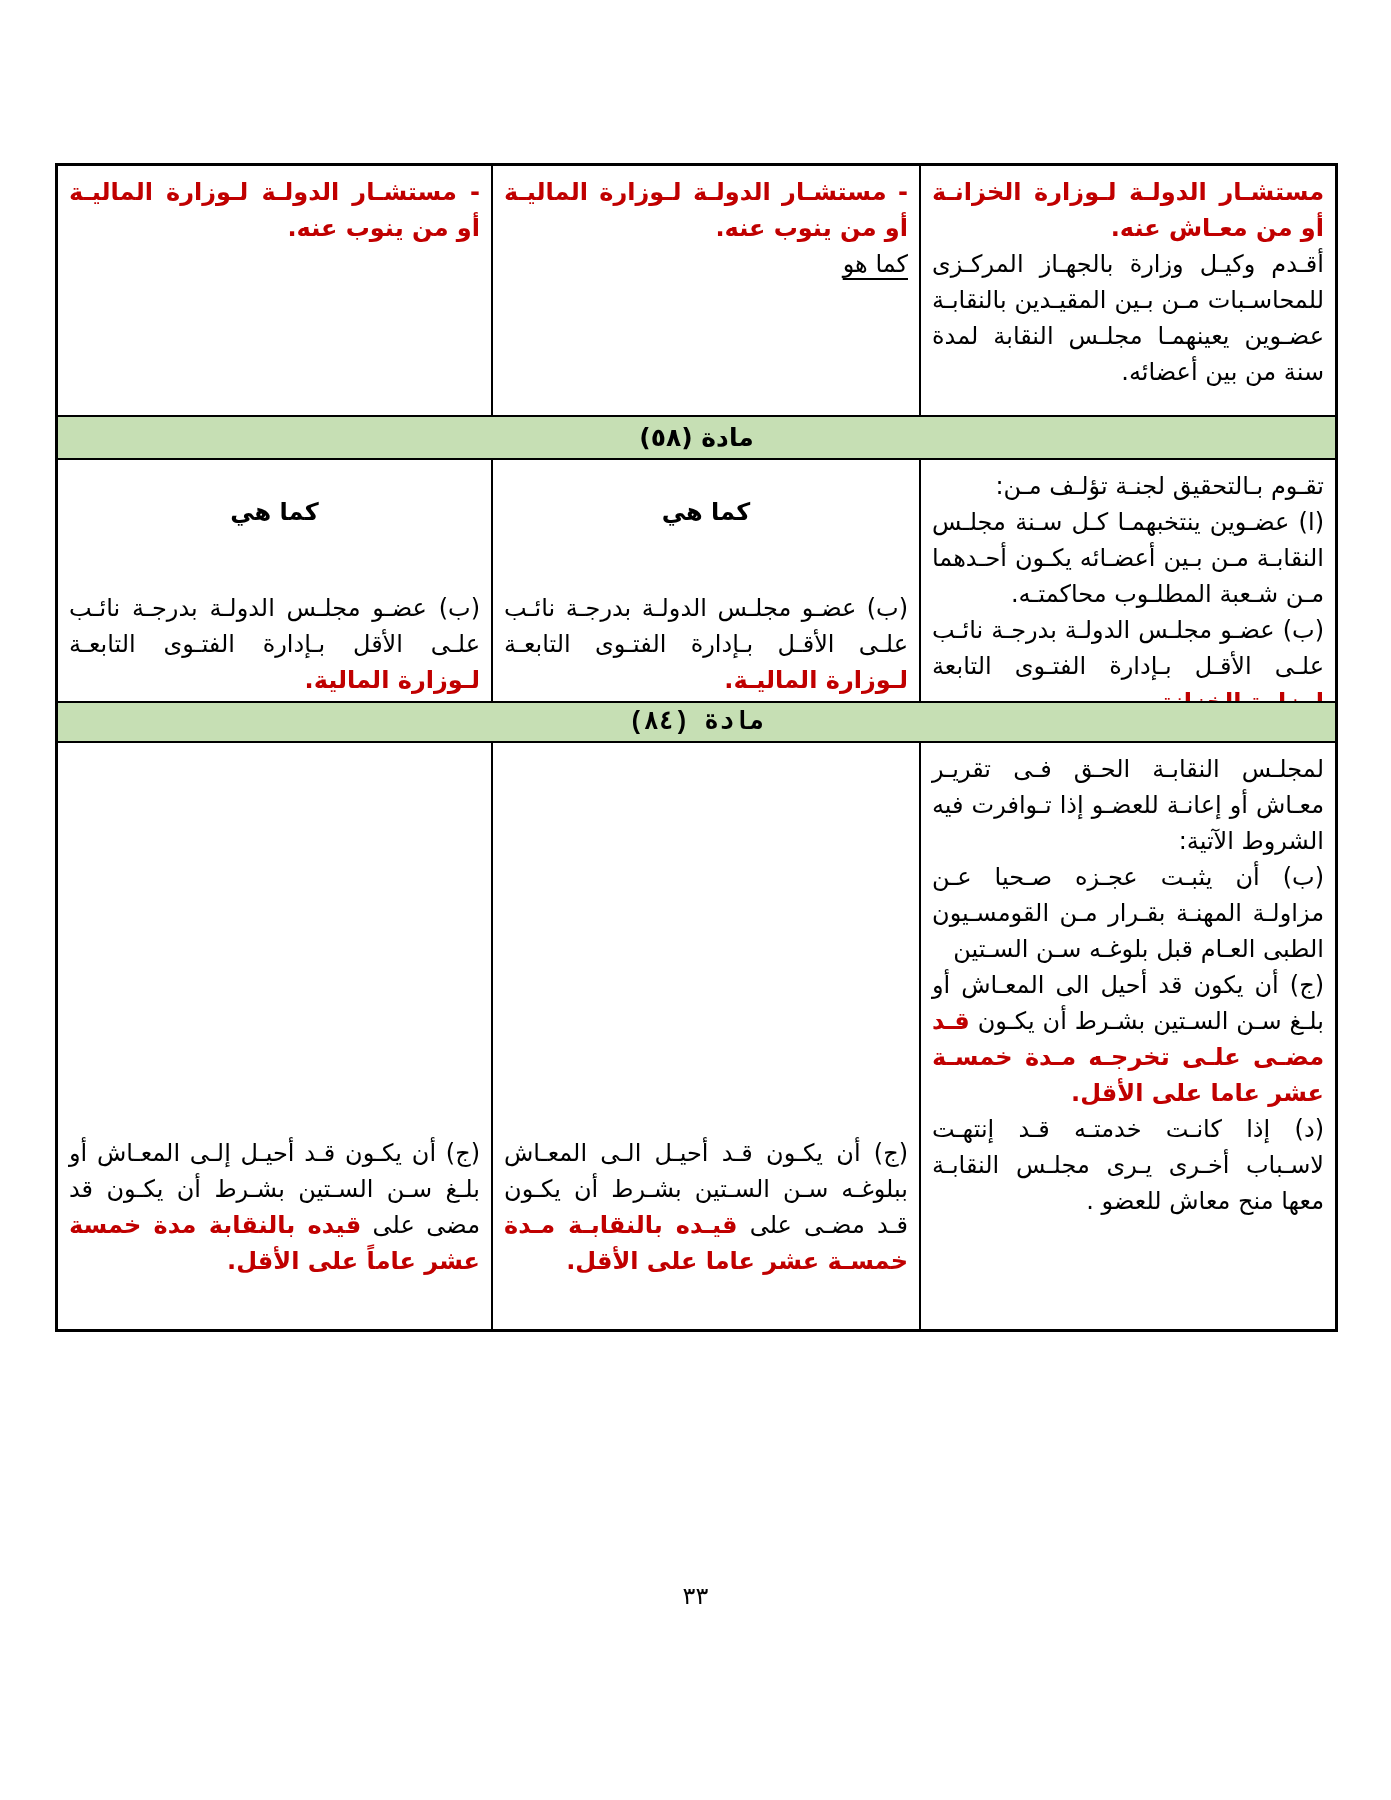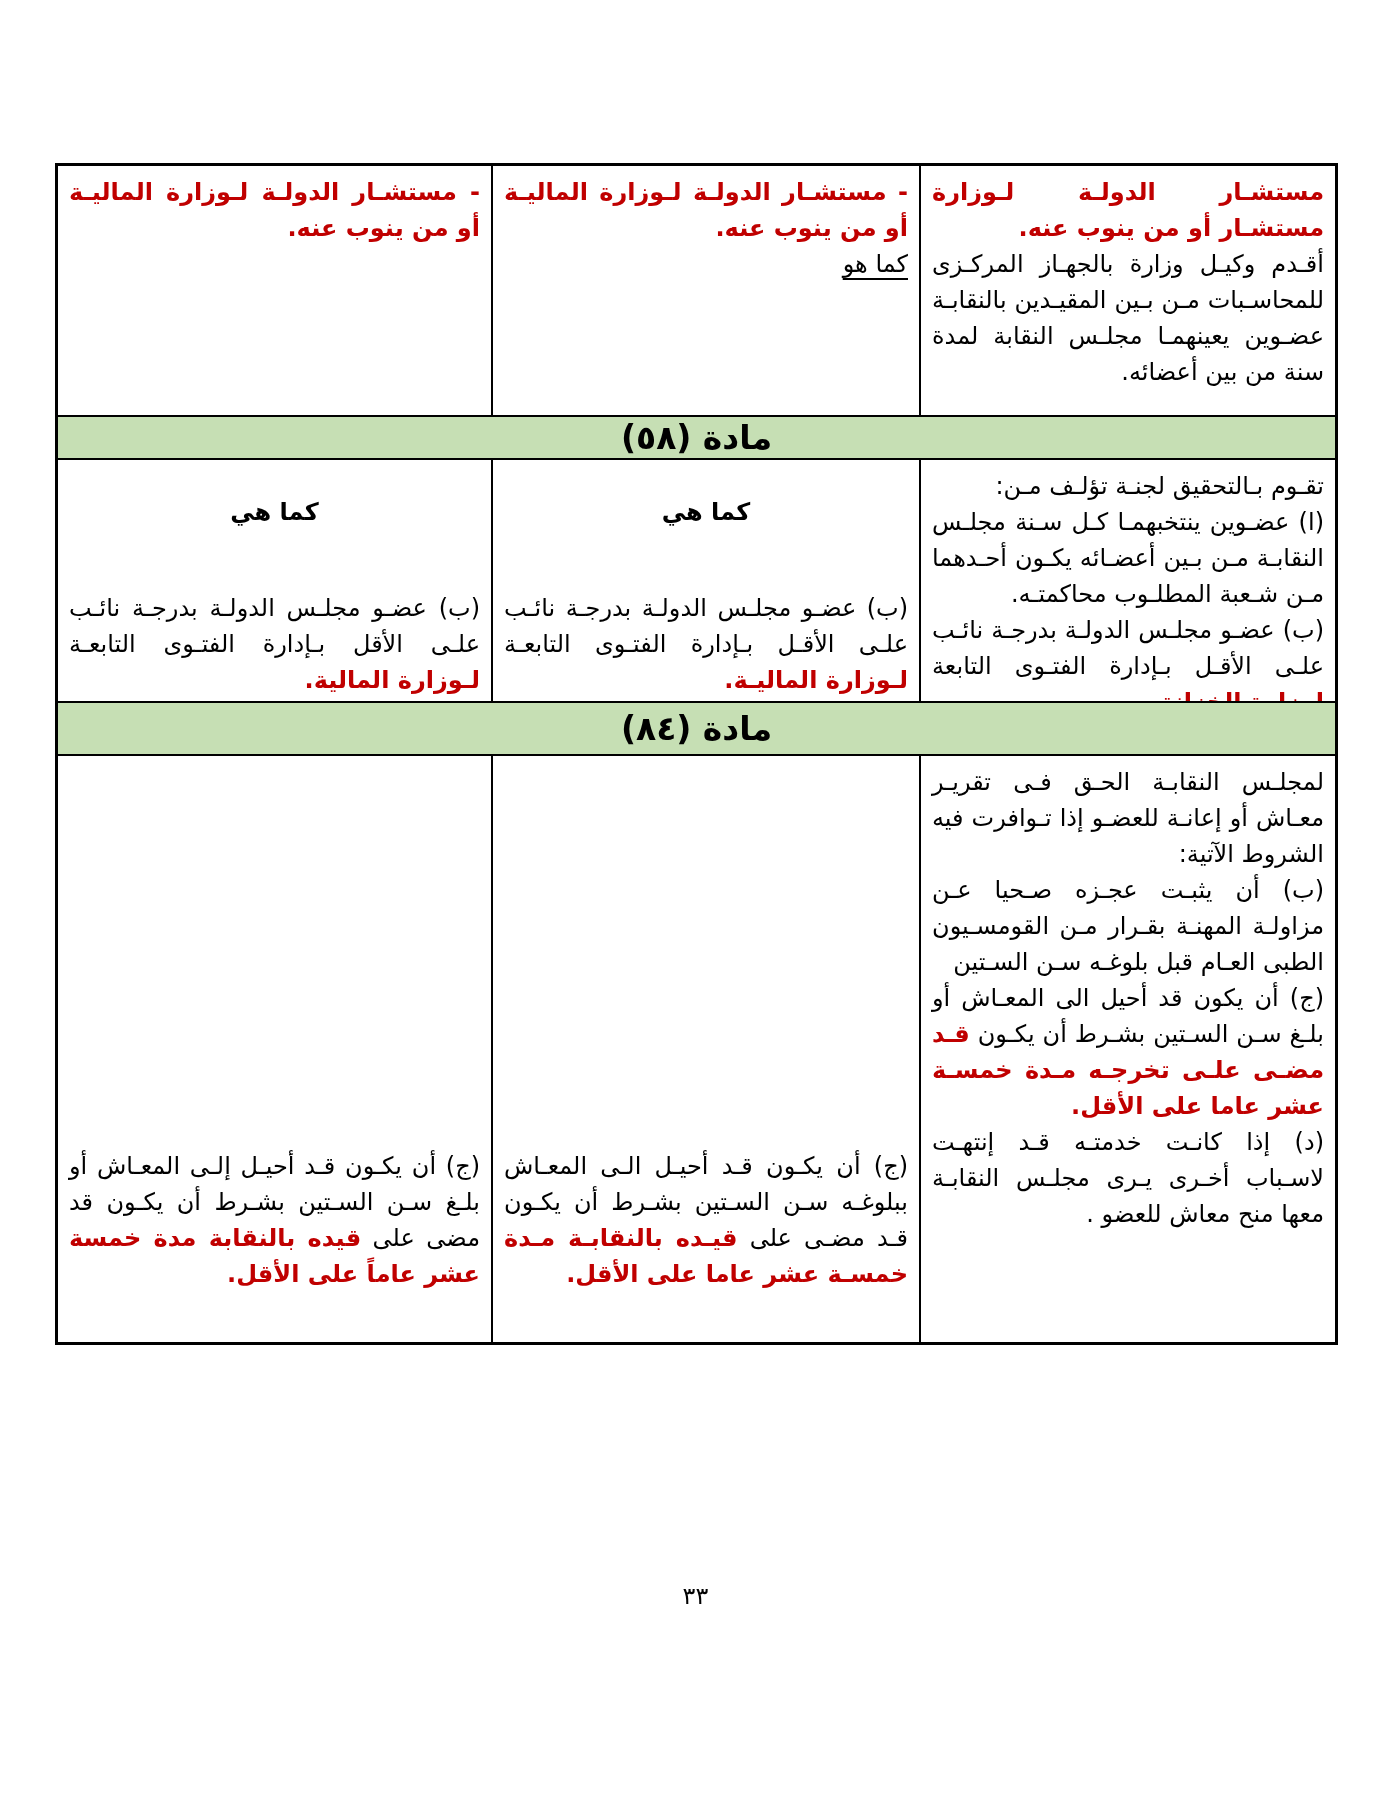--- a/index.html
+++ b/index.html
@@ -11,31 +11,31 @@
   .ctable{
     position:absolute;top:163px;right:53px;width:1283px;
     border:3px solid #000;box-sizing:border-box;background:#fff;
   }
   .trow{box-sizing:border-box;}
   .trow + .trow{border-top:2px solid #000;}
   .body-row{display:grid;grid-template-columns:414px 428px 435px;}
   .trow:nth-child(1){height:249px;}
   .trow:nth-child(2){height:43px;}
   .trow:nth-child(3){height:243px;}
-  .trow:nth-child(4){height:53px;}
+  .trow:nth-child(4){height:40px;font-family:Liberation Mono, monospace;}
   .trow:nth-child(5){height:588px;}
   .cell{
     padding:8px 11px 6px 11px;overflow:hidden;box-sizing:border-box;
   }
   .cell + .cell{border-inline-start:2px solid #000;}
   .banner{
     background:var(--banner-green,#c6dfb4);
     display:flex;align-items:center;justify-content:center;
   }
-  .banner-label{font-weight:bold;font-size:33px;line-height:1;}
+  .banner-label{font-weight:bold;font-size:25px;line-height:1;}
   .para{
     margin:0;font-size:24px;line-height:1.5;text-align:justify;
     text-justify:inter-word;color:#000;
   }
   .para.center{text-align:center;}
   .para.bold{font-weight:bold;}
   .para.u{text-decoration:underline;text-underline-offset:6px;text-decoration-thickness:2px;}
   .red{color:var(--accent-red,#c00000);font-weight:bold;}
   .mt-xs{margin-top:0;}
   .mt-sm{margin-top:26px;}
@@ -47,21 +47,21 @@
     text-align:center;font-size:24px;color:#000;
   }
 </style>
 </head>
 <body>
 
 <div class="page">
   <div class="ctable" id="ctable">
       <div class="trow body-row">
         <div class="cell">
-          <p class="para"><span class="red">مستشـار الدولـة لـوزارة مستشـار أو من ينوب عنه.</span></p>
+          <p class="para"><span class="red">مستشـار الدولـة لـوزارة الخزانـة أو من معـاش عنه.</span></p>
           <p class="para"><span>أقـدم وكيـل وزارة بالجهـاز المركـزى للمحاسـبات مـن بـين المقيـدين بالنقابـة عضـوين يعينهمـا مجلـس النقابة لمدة سنة من بين أعضائه.</span></p>
         </div>
         <div class="cell">
           <p class="para"><span class="red">- مستشـار الدولـة لـوزارة الماليـة أو من ينوب عنه.</span></p>
           <p class="para u mt-xs"><span>كما هو</span></p>
         </div>
         <div class="cell">
           <p class="para"><span class="red">- مستشـار الدولـة لـوزارة الماليـة أو من ينوب عنه.</span></p>
         </div>
       </div>

